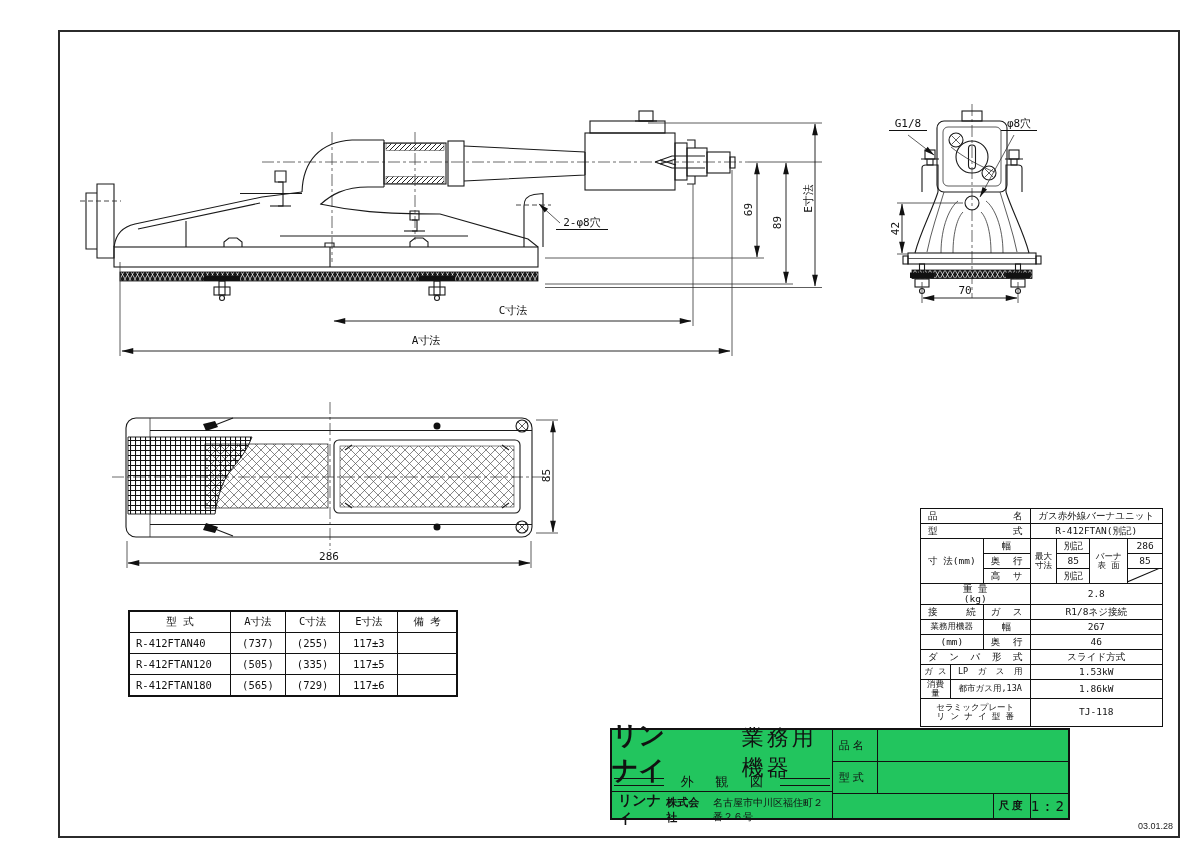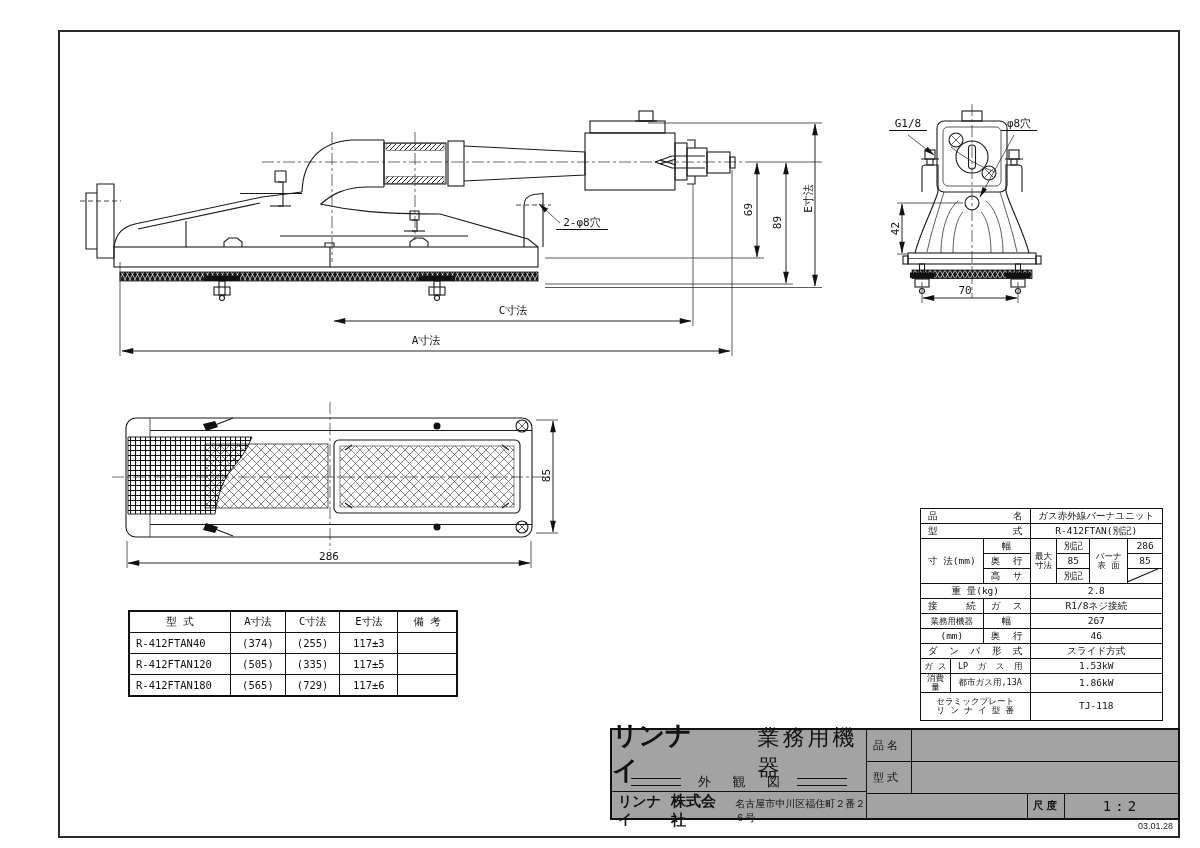--- a/index.html
+++ b/index.html
@@ -23,37 +23,37 @@
         font-size:10.5px;font-family:"DejaVu Sans Mono","Liberation Sans",monospace;}
   table.dtable td{border:1px solid #111;height:20px;text-align:center;padding:0 2px;}
   table.dtable{border:2px solid #111;}
   table.dtable td.ml{text-align:left;padding-left:6px;}
   table.stable{position:absolute;left:920px;top:508px;width:243px;border-collapse:collapse;
         font-size:9.5px;font-family:"DejaVu Sans Mono","Liberation Sans",monospace;border:1.5px solid #111;}
   table.stable td{border:1px solid #111;height:14px;padding:0 2px;text-align:center;line-height:1.05;}
   .sm{font-size:8.5px;}
   .pre{white-space:pre-line;}
   .spread{text-align:justify;text-align-last:justify;padding:0 7px !important;}
-  .between{display:flex;justify-content:center;padding:0 4px;}
+  .between{display:flex;justify-content:flex-end;padding:0 4px;flex-direction:column;}
   .diagcell{position:relative;padding:0 !important;overflow:hidden;}
   .diagcell::after{content:"";position:absolute;left:-2px;bottom:0px;width:42px;
         border-top:1px solid #111;transform:rotate(-23deg);transform-origin:left bottom;}
   
-  .tblock{position:absolute;left:610px;top:728px;width:570px;height:92px;border:2px solid #111;
-          box-sizing:border-box;display:flex;background:#a3a3a3;}
+  .tblock{position:absolute;left:610px;top:728px;width:460px;height:92px;border:2px solid #111;
+          box-sizing:border-box;display:flex;background:#22c55e;}
   .tb-left{width:255px;border-right:1.5px solid #111;box-sizing:border-box;display:flex;flex-direction:column;}
   .tb-logorow{height:40px;display:flex;align-items:center;justify-content:center;gap:5px;padding-top:3px;}
   .rlogo{font-weight:bold;font-size:26px;letter-spacing:0px;font-family:"Liberation Sans",sans-serif;}
   .rtype{font-size:22px;letter-spacing:3px;font-weight:500;margin-left:48px;}
   .tb-gaikan{height:21px;display:flex;align-items:center;justify-content:center;gap:8px;}
   .gtext{font-size:13px;letter-spacing:9px;padding-left:9px;}
   .dline{width:50px;height:6px;border-top:1.5px solid #111;border-bottom:1.5px solid #111;}
   .tb-company{border-top:1.5px solid #111;flex:1;display:flex;align-items:center;padding-left:6px;gap:3px;}
   .rlogo-sm{font-weight:bold;font-size:14px;}
-  .comp{font-size:15px;font-weight:bold;}
+  .comp{font-size:11px;font-weight:bold;}
   .addr{font-size:10px;margin-left:9px;}
   .tb-right{flex:1;display:flex;flex-direction:column;}
   .tb-row{display:flex;border-bottom:1px solid #111;box-sizing:border-box;}
   .tb-r1{height:32px;}
   .tb-r2{height:32px;}
   .tb-r3{height:24px;border-bottom:none;flex:1;}
   .tb-lab{width:45px;border-right:1px solid #111;display:flex;align-items:center;
           justify-content:space-between;padding:0 6px;box-sizing:border-box;font-size:11px;}
   .tb-val{flex:1;display:flex;align-items:center;justify-content:center;font-size:12px;}
   .tb-model{font-weight:bold;font-size:13px;letter-spacing:5px;
@@ -276,21 +276,21 @@
     <tbody>
         <tr>
       <td>型  式</td>
       <td>A寸法</td>
       <td>C寸法</td>
       <td>E寸法</td>
       <td>備  考</td>
     </tr>
     <tr>
       <td class="ml">R-412FTAN40</td>
-      <td>(374)</td>
+      <td>(737)</td>
       <td>(255)</td>
       <td>117±3</td>
       <td></td>
     </tr>
     <tr>
       <td class="ml">R-412FTAN120</td>
       <td>(505)</td>
       <td>(335)</td>
       <td>117±5</td>
       <td></td>

